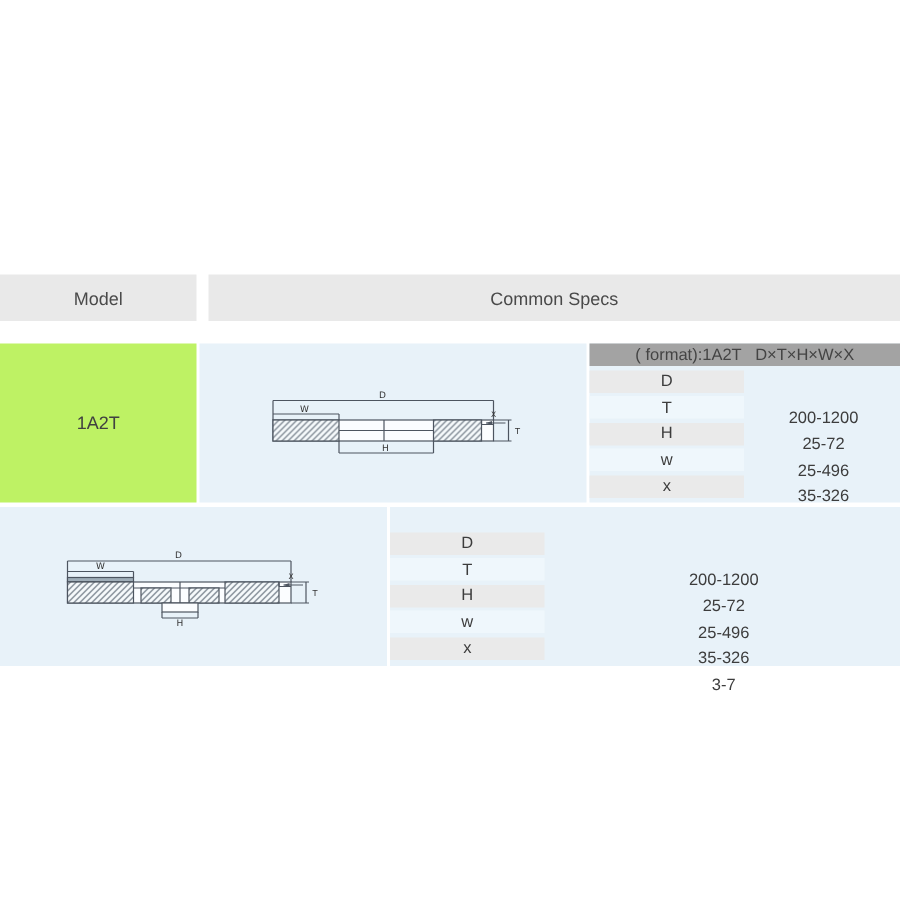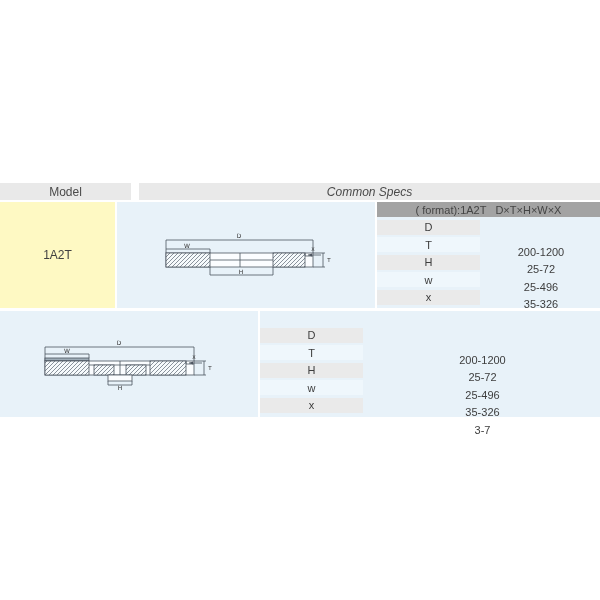--- a/index.html
+++ b/index.html
@@ -2,28 +2,28 @@
 <html><head>
 <meta charset="utf-8">
 <style>
   html,body{margin:0;padding:0;}
   body{
     width:600px;height:600px;background:#ffffff;position:relative;
     font-family:"Liberation Sans","DejaVu Sans",sans-serif;color:#3d3d3d;
     overflow:hidden;
   }
   .spec-table{position:absolute;left:0;top:183px;width:600px;}
-  .hdr-row{display:flex;column-gap:8px;height:17px;margin-bottom:2px;}
+  .hdr-row{display:flex;column-gap:8px;height:31px;margin-bottom:15px;}
   .hdr-cell{background:#e9e9e9;display:flex;align-items:center;justify-content:center;
     font-size:12px;color:#4a4a4a;}
   .hc-model{width:131px;}
   .hc-profile{width:258px;}
-  .hc-specs{flex:1;font-style:italic;}
+  .hc-specs{flex:1;}
   .body-row{display:flex;column-gap:2px;height:106px;margin-bottom:3px;}
-  .cell-model{width:115px;background:#fef9c3;display:flex;align-items:center;justify-content:center;
+  .cell-model{width:131px;background:#bef264;display:flex;align-items:center;justify-content:center;
     font-size:12px;color:#414141;}
   .cell-profile{width:258px;background:#e8f2f9;position:relative;}
   .cell-specs{flex:1;background:#e8f2f9;}
   .sketch{position:absolute;}
   .sk1{left:46px;top:26px;}
   .sk2{left:42px;top:27px;}
   .spec-line{display:flex;column-gap:2px;height:15px;margin-bottom:2.6px;}
   .spec-line:last-child{margin-bottom:0;}
   .fmt-row{height:15px;margin-bottom:2.6px;background:#a3a3a3;
     display:flex;align-items:center;justify-content:center;

